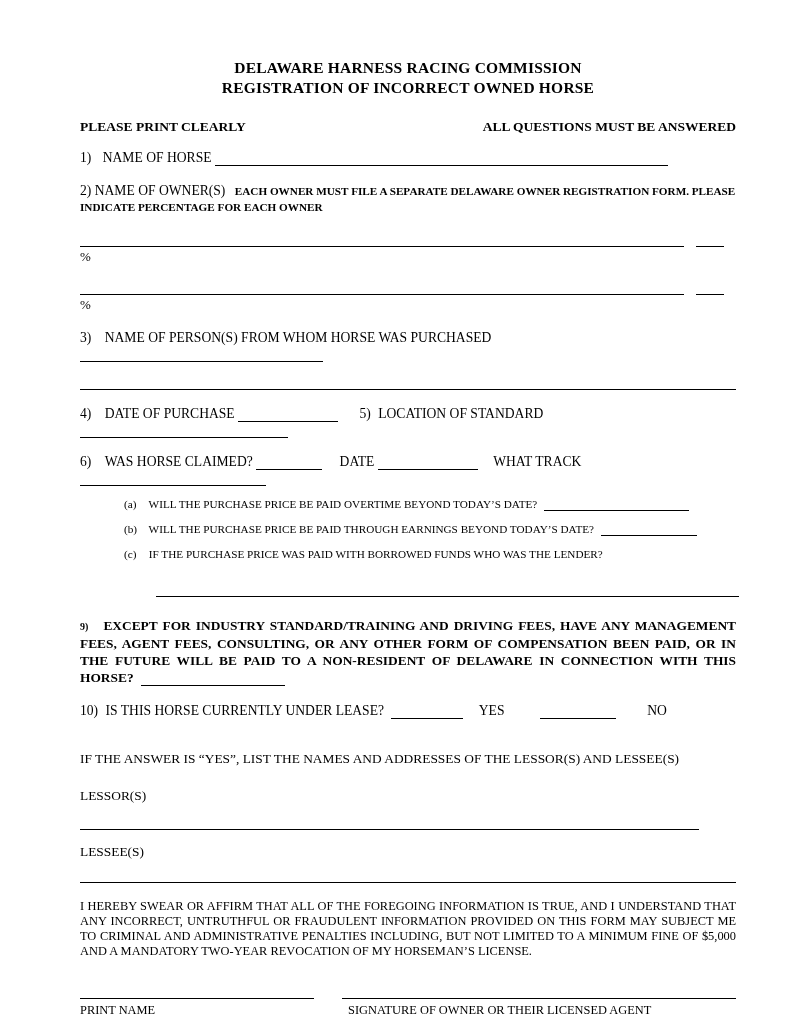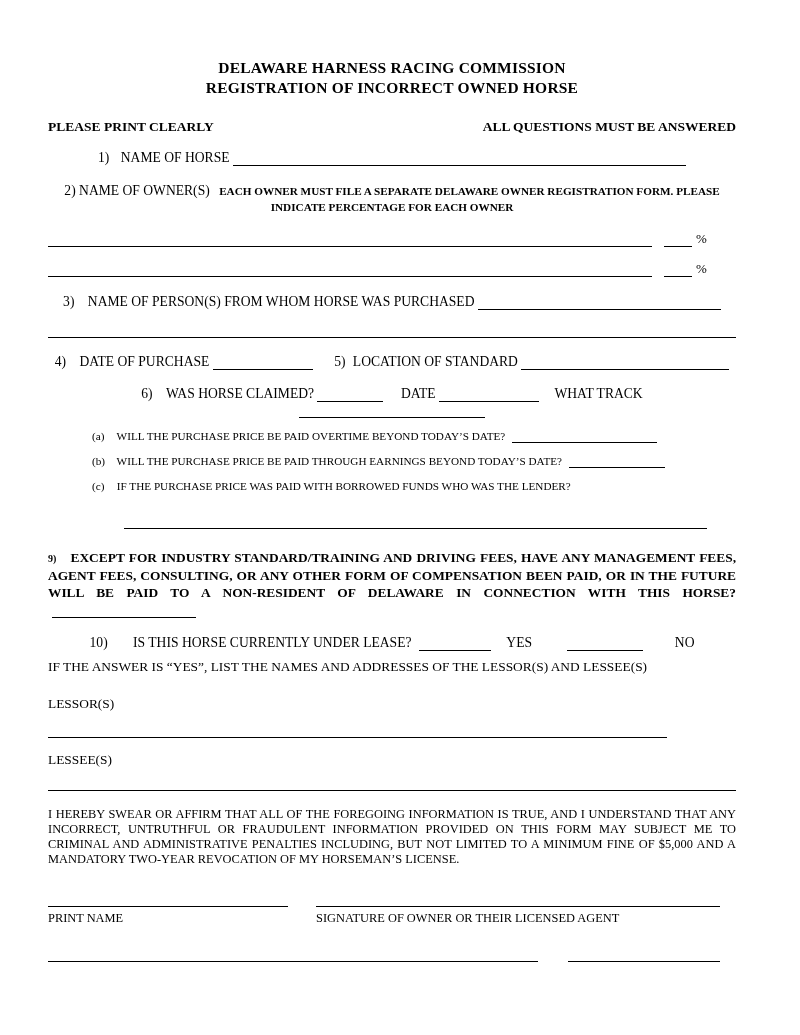--- a/index.html
+++ b/index.html
@@ -15,21 +15,21 @@
     position: relative;
     overflow: hidden;
   }
   .page {
     position: absolute;
     left: 0; top: 0;
     width: 800px;
     height: 1035px;
     background: #fff;
     box-sizing: border-box;
-    padding: 58px 64px 10px 48px;
+    padding: 58px 64px 10px 80px;
   }
   .title-block {
     text-align: center;
     font-weight: bold;
     font-size: 15.5px;
     line-height: 20px;
     letter-spacing: 0.2px;
   }
   .title-block div { white-space: nowrap; }
   .row-head {
@@ -39,21 +39,20 @@
     margin-top: 21px;
     font-weight: bold;
     font-size: 13.5px;
   }
   .underline { }
   .q {
     font-size: 13.6px;
     line-height: 16px;
     margin-top: 15px;
     position: relative;
-    text-align: center;
   }
   .num { display: inline-block; }
   .lbl { white-space: nowrap; }
   .fill {
     display: inline-block;
     border-bottom: 1px solid #000;
     vertical-align: bottom;
     height: 13px;
   }
   .fullline {
@@ -70,21 +69,21 @@
   }
   .sub .marker { display: inline-block; width: 22px; }
   .para-sm {
     font-size: 12.4px;
     line-height: 15px;
     margin-top: 16px;
     text-align: justify;
   }
   .label-line {
     font-size: 13.4px;
-    margin-top: 8px;
+    margin-top: 32px;
   }
   .sig-row {
     display: flex;
     font-size: 12.4px;
     margin-top: 4px;
   }
   .q9 {
     font-size: 13.4px;
     line-height: 17px;
     margin-top: 20px;
@@ -180,21 +179,21 @@
   </div>
 
   <div class="q9">
     <sup class="n">9)</sup>
     <span style="margin-left:10px">EXCEPT FOR INDUSTRY STANDARD/TRAINING AND DRIVING FEES, HAVE ANY MANAGEMENT FEES, AGENT FEES, CONSULTING, OR ANY OTHER FORM OF COMPENSATION BEEN PAID, OR IN THE FUTURE WILL BE PAID TO A NON-RESIDENT OF DELAWARE IN CONNECTION WITH THIS HORSE?</span>
     <span class="fill" style="width:144px; margin-left:4px;"></span>
   </div>
 
   <div class="q" style="margin-top:17px">
     <span class="num">10)</span>
-    <span class="lbl" style="margin-left:22px">IS THIS HORSE CURRENTLY UNDER LEASE?</span>
+    <span class="lbl" style="margin-left:4px">IS THIS HORSE CURRENTLY UNDER LEASE?</span>
     <span class="fill" style="width:72px; margin-left:4px;"></span>
     <span class="lbl" style="margin-left:12px">YES</span>
     <span class="fill" style="width:76px; margin-left:32px;"></span>
     <span class="lbl" style="margin-left:28px">NO</span>
   </div>
 
   <div class="label-line">IF THE ANSWER IS “YES”, LIST THE NAMES AND ADDRESSES OF THE LESSOR(S) AND LESSEE(S)</div>
 
   <div class="label-line" style="margin-top:21px">LESSOR(S)</div>
   <div style="margin-top:8px">

